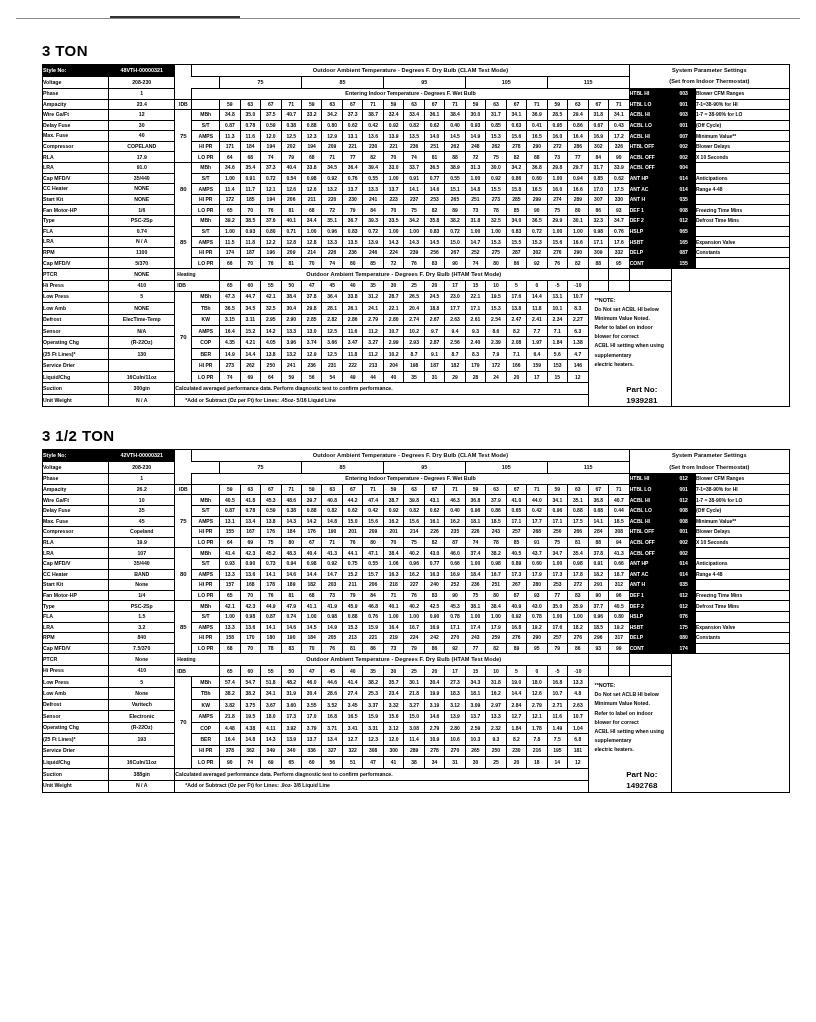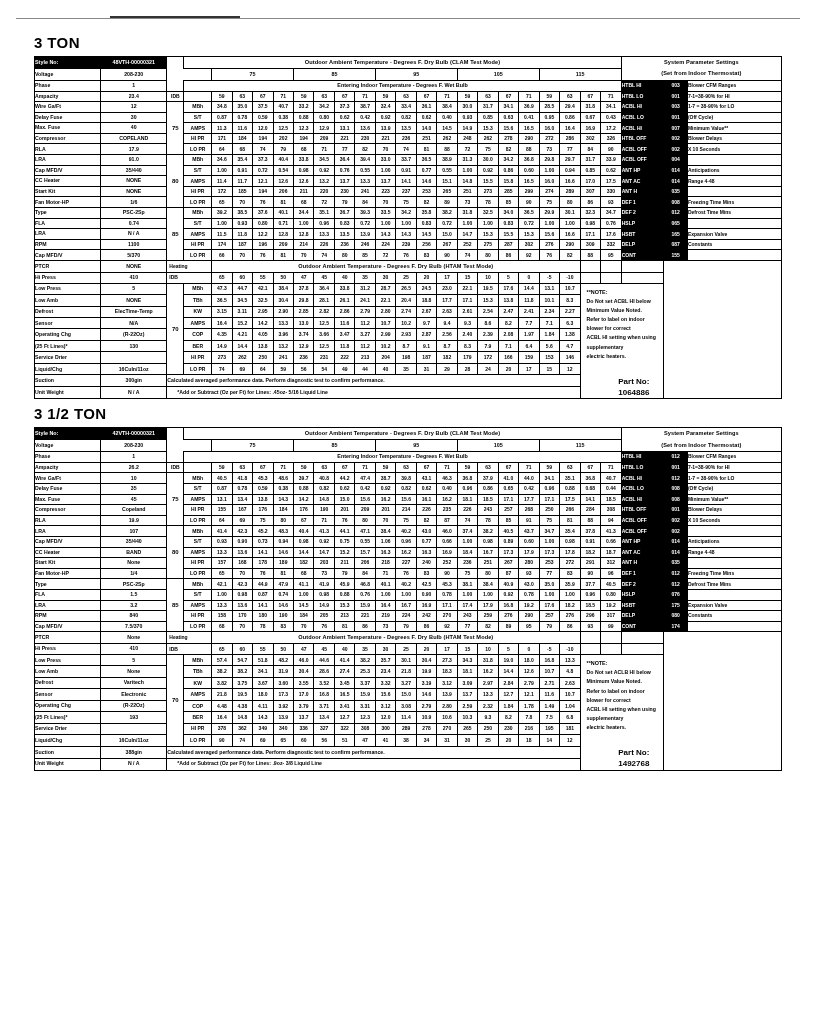--- a/index.html
+++ b/index.html
@@ -1,17 +1,17 @@
 <!DOCTYPE html>
 <html><head>
 <meta charset="utf-8">
 <style>
   html,body{margin:0;padding:0;background:#ffffff;}
   body{width:816px;height:1022px;font-family:"Liberation Sans",sans-serif;color:#000;}
-  .page{width:816px;height:1022px;position:relative;box-sizing:border-box;padding:0;}
+  .page{width:816px;height:1022px;position:relative;box-sizing:border-box;padding:8px;}
   .topline{position:absolute;left:16px;top:18px;width:784px;height:0;border-top:1px solid #888;}
   .topline2{position:absolute;left:110px;top:16px;width:130px;height:0;border-top:2px solid #333;}
   .unit-title{font-size:15px;font-weight:bold;letter-spacing:.4px;margin:0 0 5px 34px;}
   .unit-block{margin-left:34px;}
   table{border-collapse:collapse;font-size:4.6px;font-family:"Liberation Sans",sans-serif;}
   .sheet{border:1.4px solid #000;width:748px;table-layout:fixed;}
   .sheet td,.sheet th{border:.5px solid #000;padding:0;margin:0;line-height:1;}
   .lbl{font-weight:bold;font-size:5.2px;padding-left:2px;height:9.6px;white-space:nowrap;overflow:hidden;}
   .val{text-align:center;font-weight:bold;font-size:5.2px;height:9.6px;white-space:nowrap;overflow:hidden;}
   .hdr{background:#000;color:#fff;font-weight:bold;font-size:5.4px;padding-left:2px;height:10px;}
@@ -617,21 +617,21 @@
                 <td colspan="3" rowspan="10" class="thickL" style="vertical-align: top;">
                   <div class="note">
                     <div class="noteh">**NOTE:</div>
                     <div>Do Not set ACBL HI below Minimum Value Noted.</div>
                     <div>Refer to label on indoor blower for correct</div>
                     <div>ACBL HI setting when using supplementary</div>
                     <div>electric heaters.</div>
                   </div>
                   <div class="partno" style="margin-top: 16px;">
                     <div>Part No:</div>
-                    <div>1064886</div>
+                    <div>1939281</div>
                   </div>
                 </td>
               </tr>
               <tr>
                 <td class="lbl">Low Amb</td>
                 <td class="val">NONE</td>
                 <td class="rowlab dash">TBh</td>
                 <td class="cell thickL dash">36.5</td>
                 <td class="cell dash">34.5</td>
                 <td class="cell dash">32.5</td>
@@ -796,21 +796,21 @@
               </tr>
               <tr>
                 <td class="lbl grp">Unit Weight</td>
                 <td class="val grp">N / A</td>
                 <td class="footnote thickL" colspan="22" style="padding-left: 10px;">*Add or Subtract (Oz per Ft) for Lines:  .45oz- 5/16 Liquid Line</td>
               </tr>
             </tbody>
           </table>
         </div>
       </div>
-      <div class="unit-wrap" style="margin-top: 6px;">
+      <div class="unit-wrap" style="margin-top: 20px;">
         <div class="unit-title">3 1/2 TON</div>
         <div class="unit-block">
           <table class="sheet">
             <colgroup>
               <col style="width: 62px;">
               <col style="width: 62px;">
               <col style="width: 16px;">
               <col style="width: 26px;">
               <col style="width: 19.2px;">
               <col style="width: 19.2px;">

